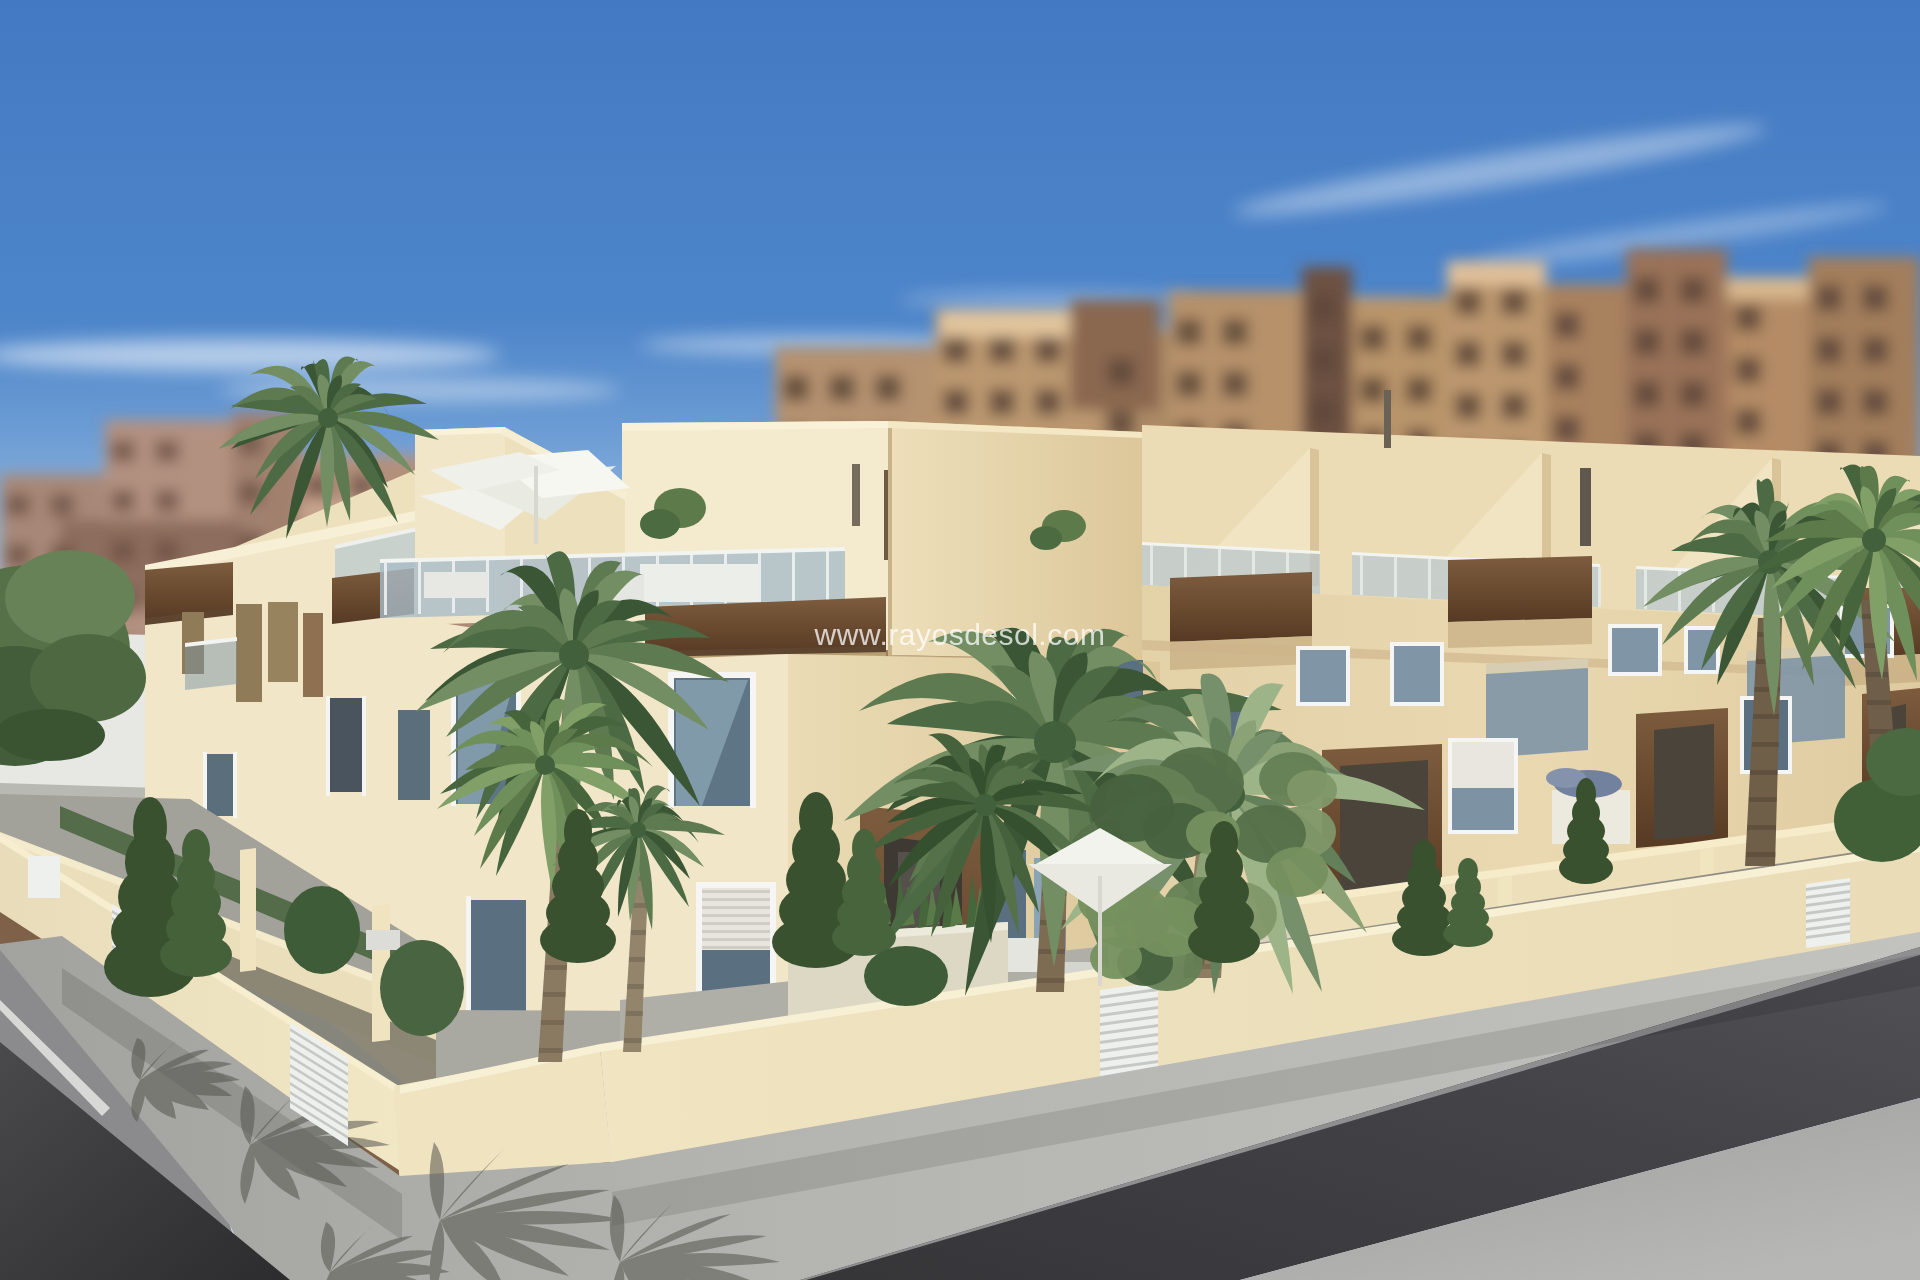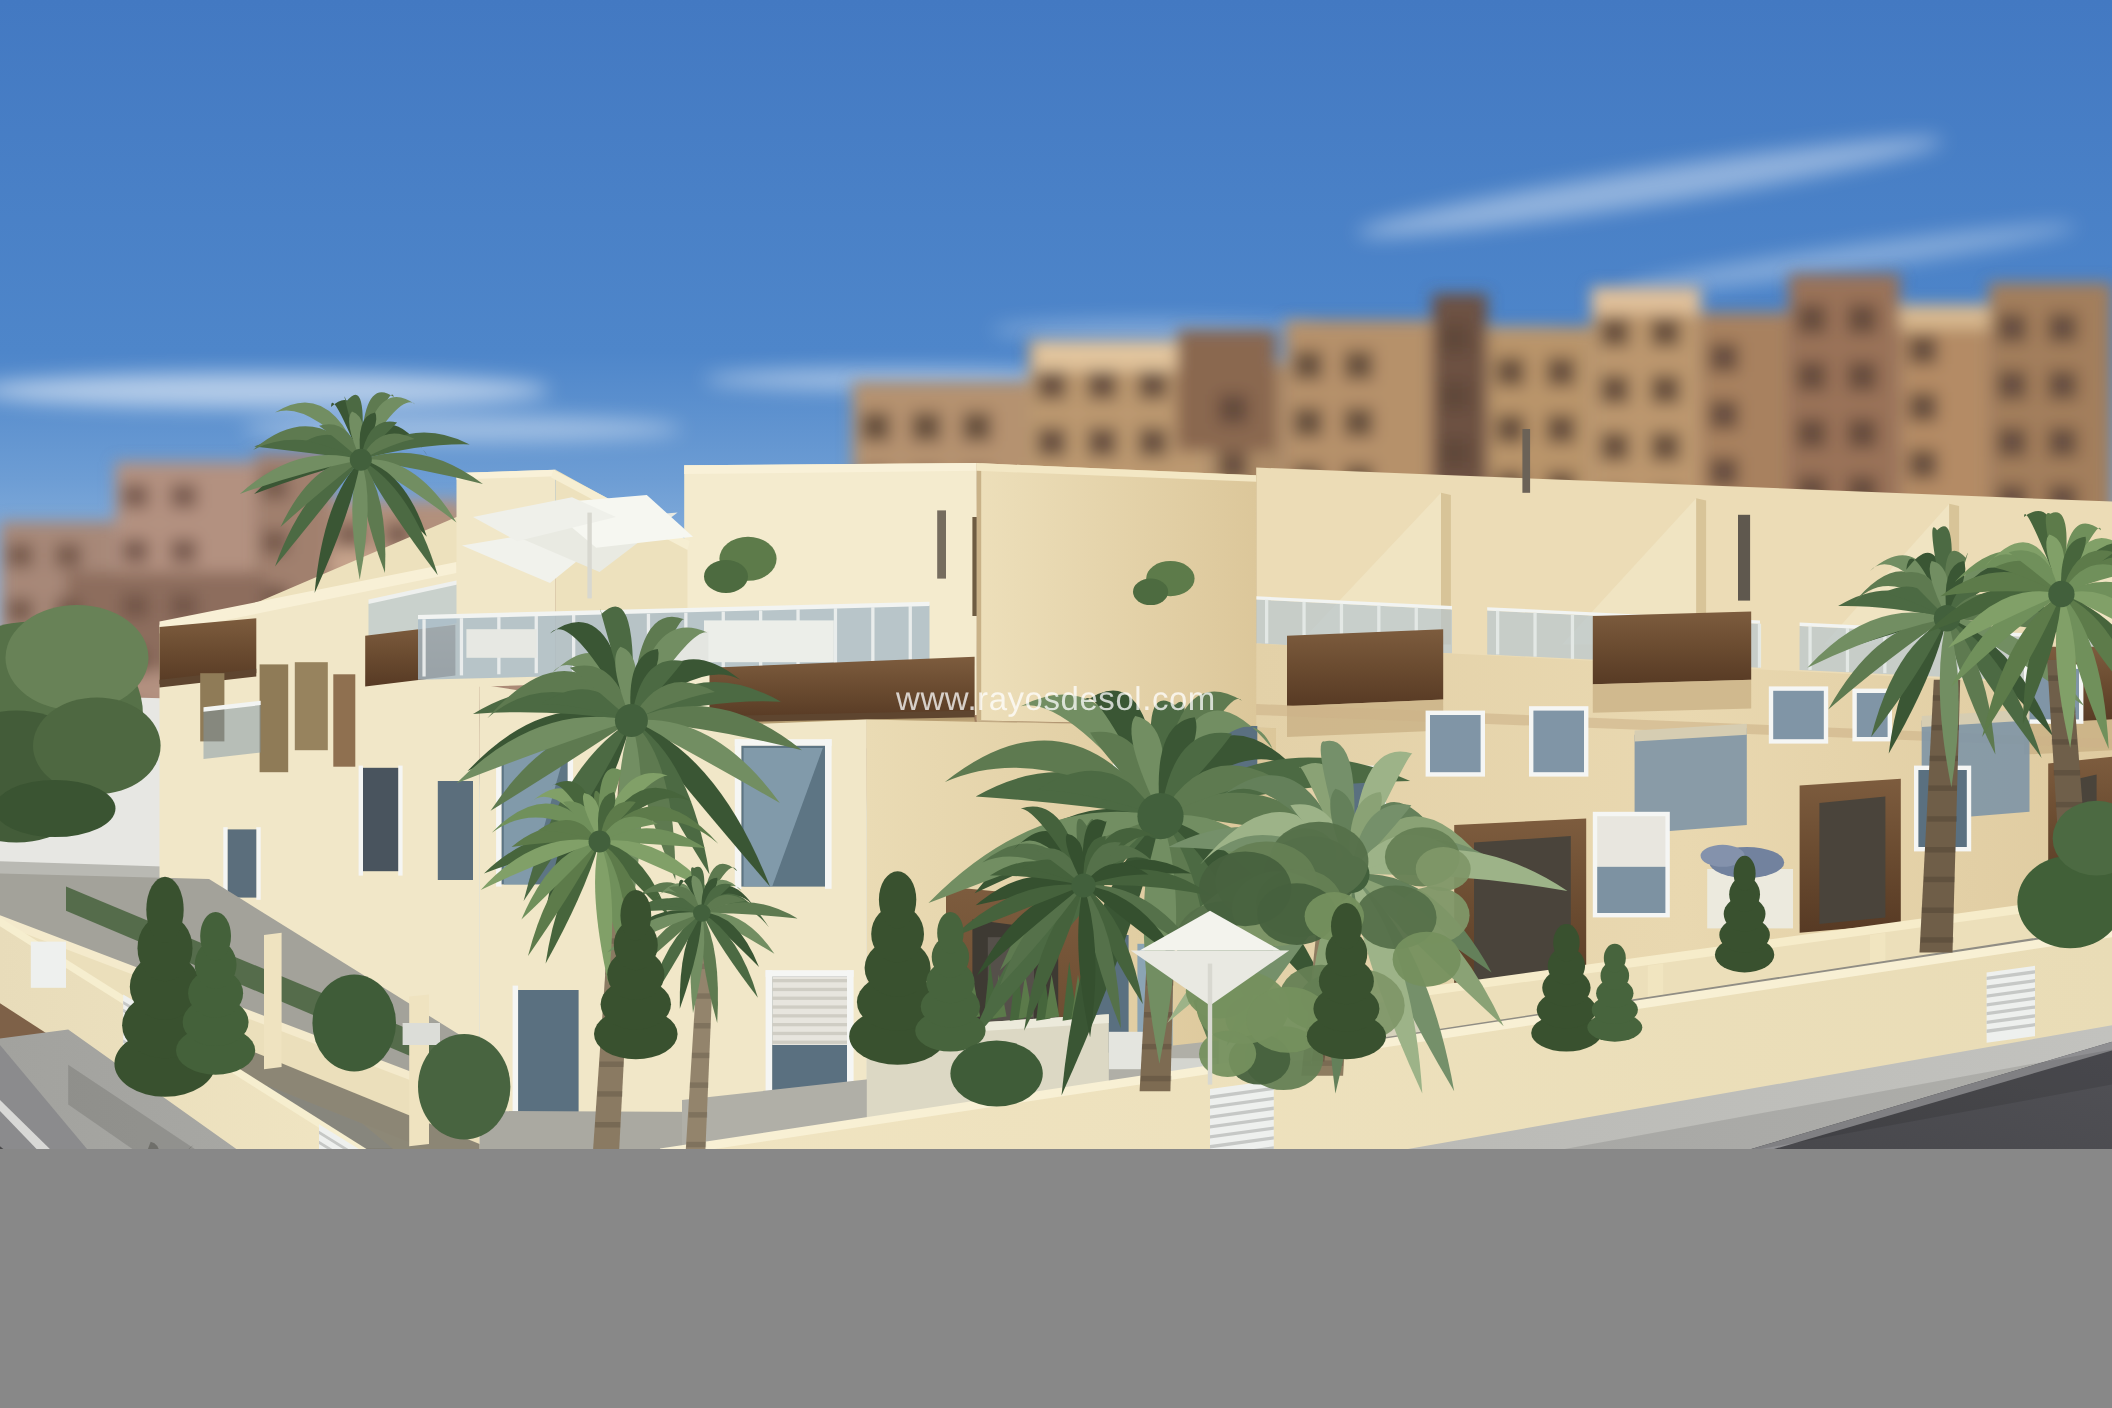--- a/index.html
+++ b/index.html
@@ -1,15 +1,15 @@
 <!DOCTYPE html>
 <html><head><meta charset="utf-8">
 <style>
 html,body{margin:0;padding:0;background:#888;}
-#scene{width:1920px;height:1044px;overflow:hidden;position:relative;font-family:"Liberation Sans",sans-serif;}
+#scene{width:1920px;height:1280px;overflow:hidden;position:relative;font-family:"Liberation Sans",sans-serif;}
 </style></head>
 <body>
 
 <div id="scene">
 <svg width="1920" height="1280" viewBox="0 0 1920 1280">
 <defs>
 <linearGradient id="sky" x1="0" y1="0" x2="0" y2="1">
  <stop offset="0" stop-color="#4379c2"></stop>
  <stop offset="0.25" stop-color="#4e86ca"></stop>
  <stop offset="0.34" stop-color="#6d9dd4"></stop>

